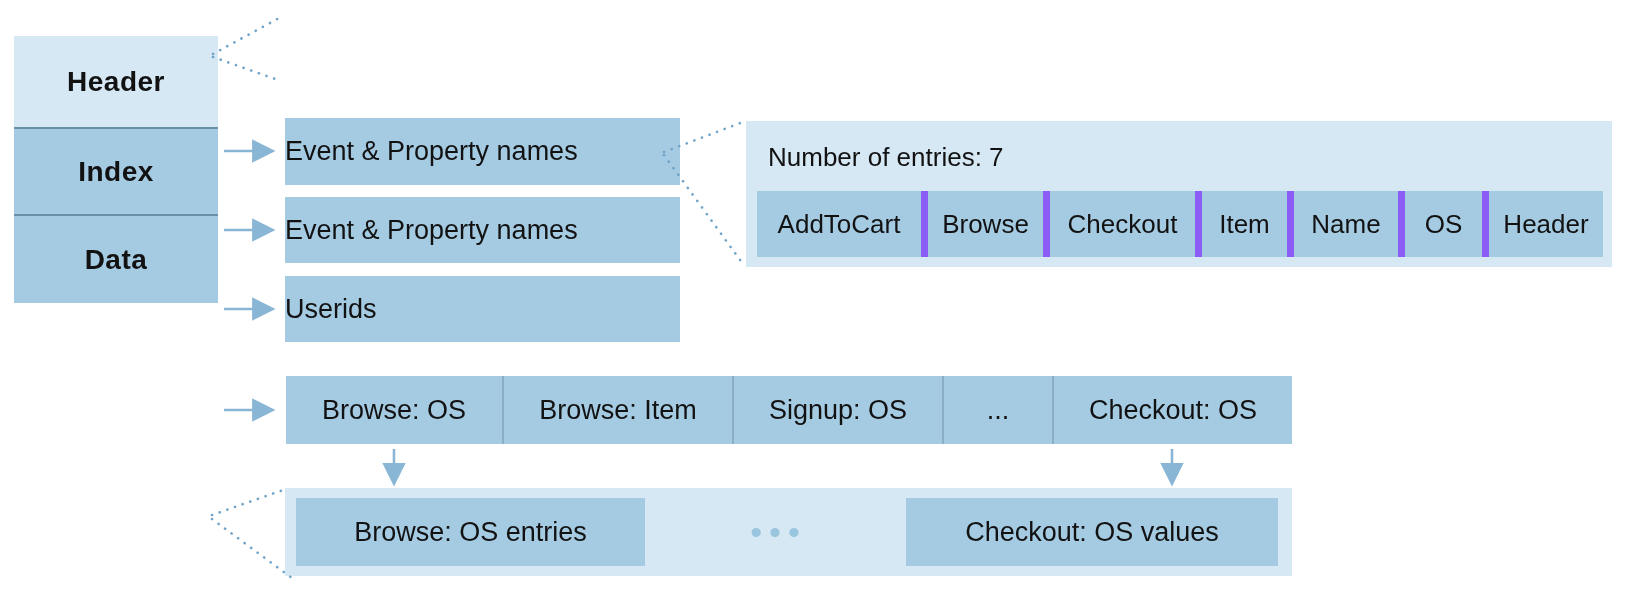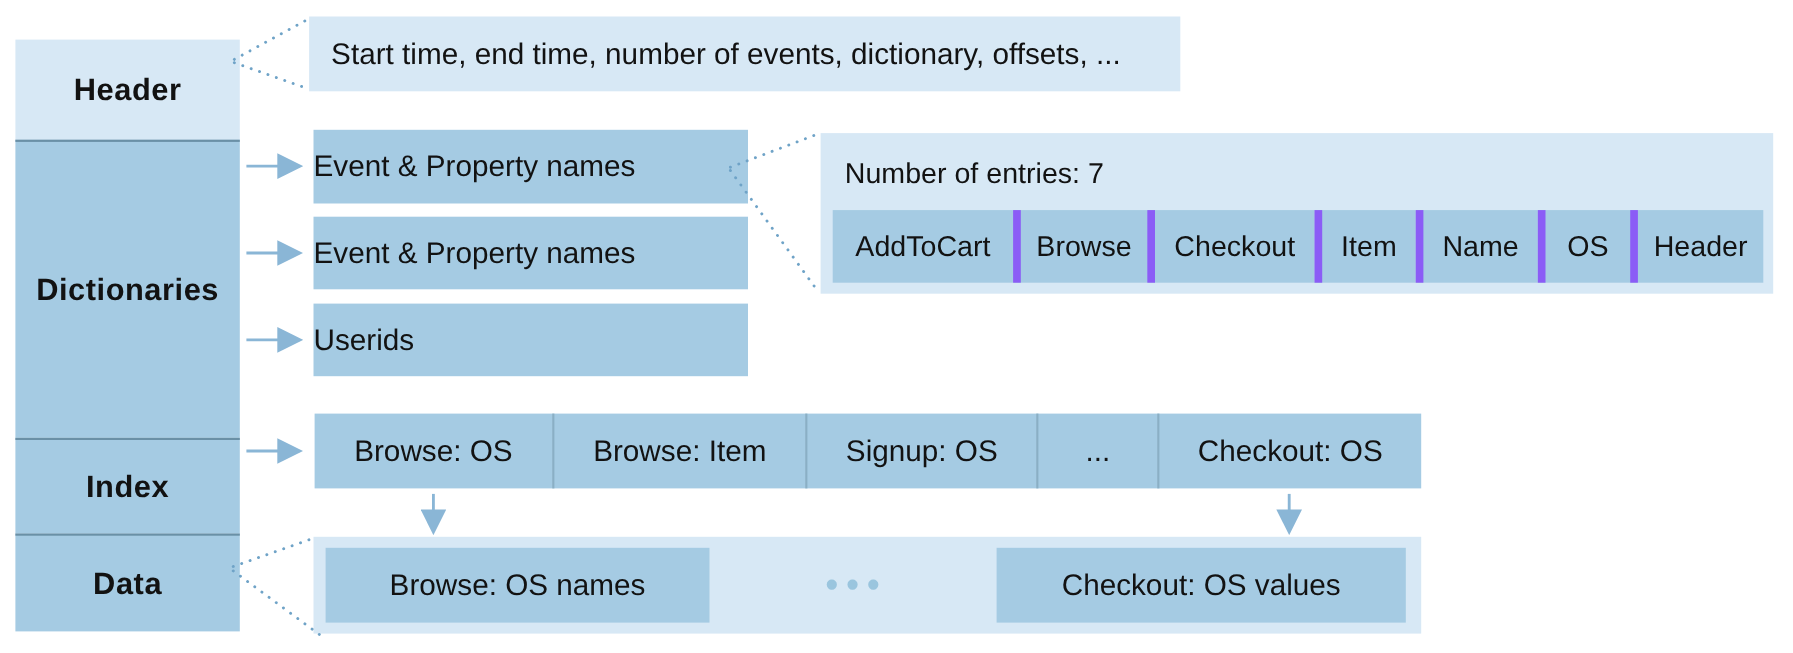--- a/index.html
+++ b/index.html
@@ -168,34 +168,28 @@
     <g stroke="#8ab6d6" stroke-width="2.6" fill="none">
       <line x1="394" y1="449" x2="394" y2="483" marker-end="url(#ah)"></line>
       <line x1="1172" y1="449" x2="1172" y2="483" marker-end="url(#ah)"></line>
     </g>
   </svg>
 
   <div class="col">
     <div class="sec light sec-header">
       <span>Header</span>
     </div>
-    <div class="sec sec-dictionaries">
-      <span>Dictionaries</span>
-    </div>
     <div class="sec sec-index">
       <span>Index</span>
     </div>
     <div class="sec sec-data">
       <span>Data</span>
     </div>
   </div>
 
-  <div class="box light header-note">
-    <span>Start time, end time, number of events, dictionary, offsets, ...</span>
-  </div>
 
   <div class="box dark pad dict-1">
     <span>Event &amp; Property names</span>
   </div>
   <div class="box dark pad dict-2">
     <span>Event &amp; Property names</span>
   </div>
   <div class="box dark pad dict-3">
     <span>Userids</span>
   </div>
@@ -216,21 +210,21 @@
   <div class="index-row">
     <div class="cell dark" style="flex:0 0 216px;background:#a5cbe3">Browse: OS</div>
     <div class="cell dark" style="flex:0 0 230px;background:#a5cbe3">Browse: Item</div>
     <div class="cell dark" style="flex:0 0 210px;background:#a5cbe3">Signup: OS</div>
     <div class="cell dark" style="flex:0 0 110px;background:#a5cbe3">...</div>
     <div class="cell dark" style="flex:0 0 240px;background:#a5cbe3">Checkout: OS</div>
   </div>
 
   <div class="data-panel">
     <div class="data-block data-block-1">
-      <span>Browse: OS names</span>
+      <span>Browse: OS entries</span>
     </div>
     <div class="data-dots">•••</div>
     <div class="data-block data-block-2">
       <span>Checkout: OS values</span>
     </div>
   </div>
 
 </div>
 
 </body></html>

